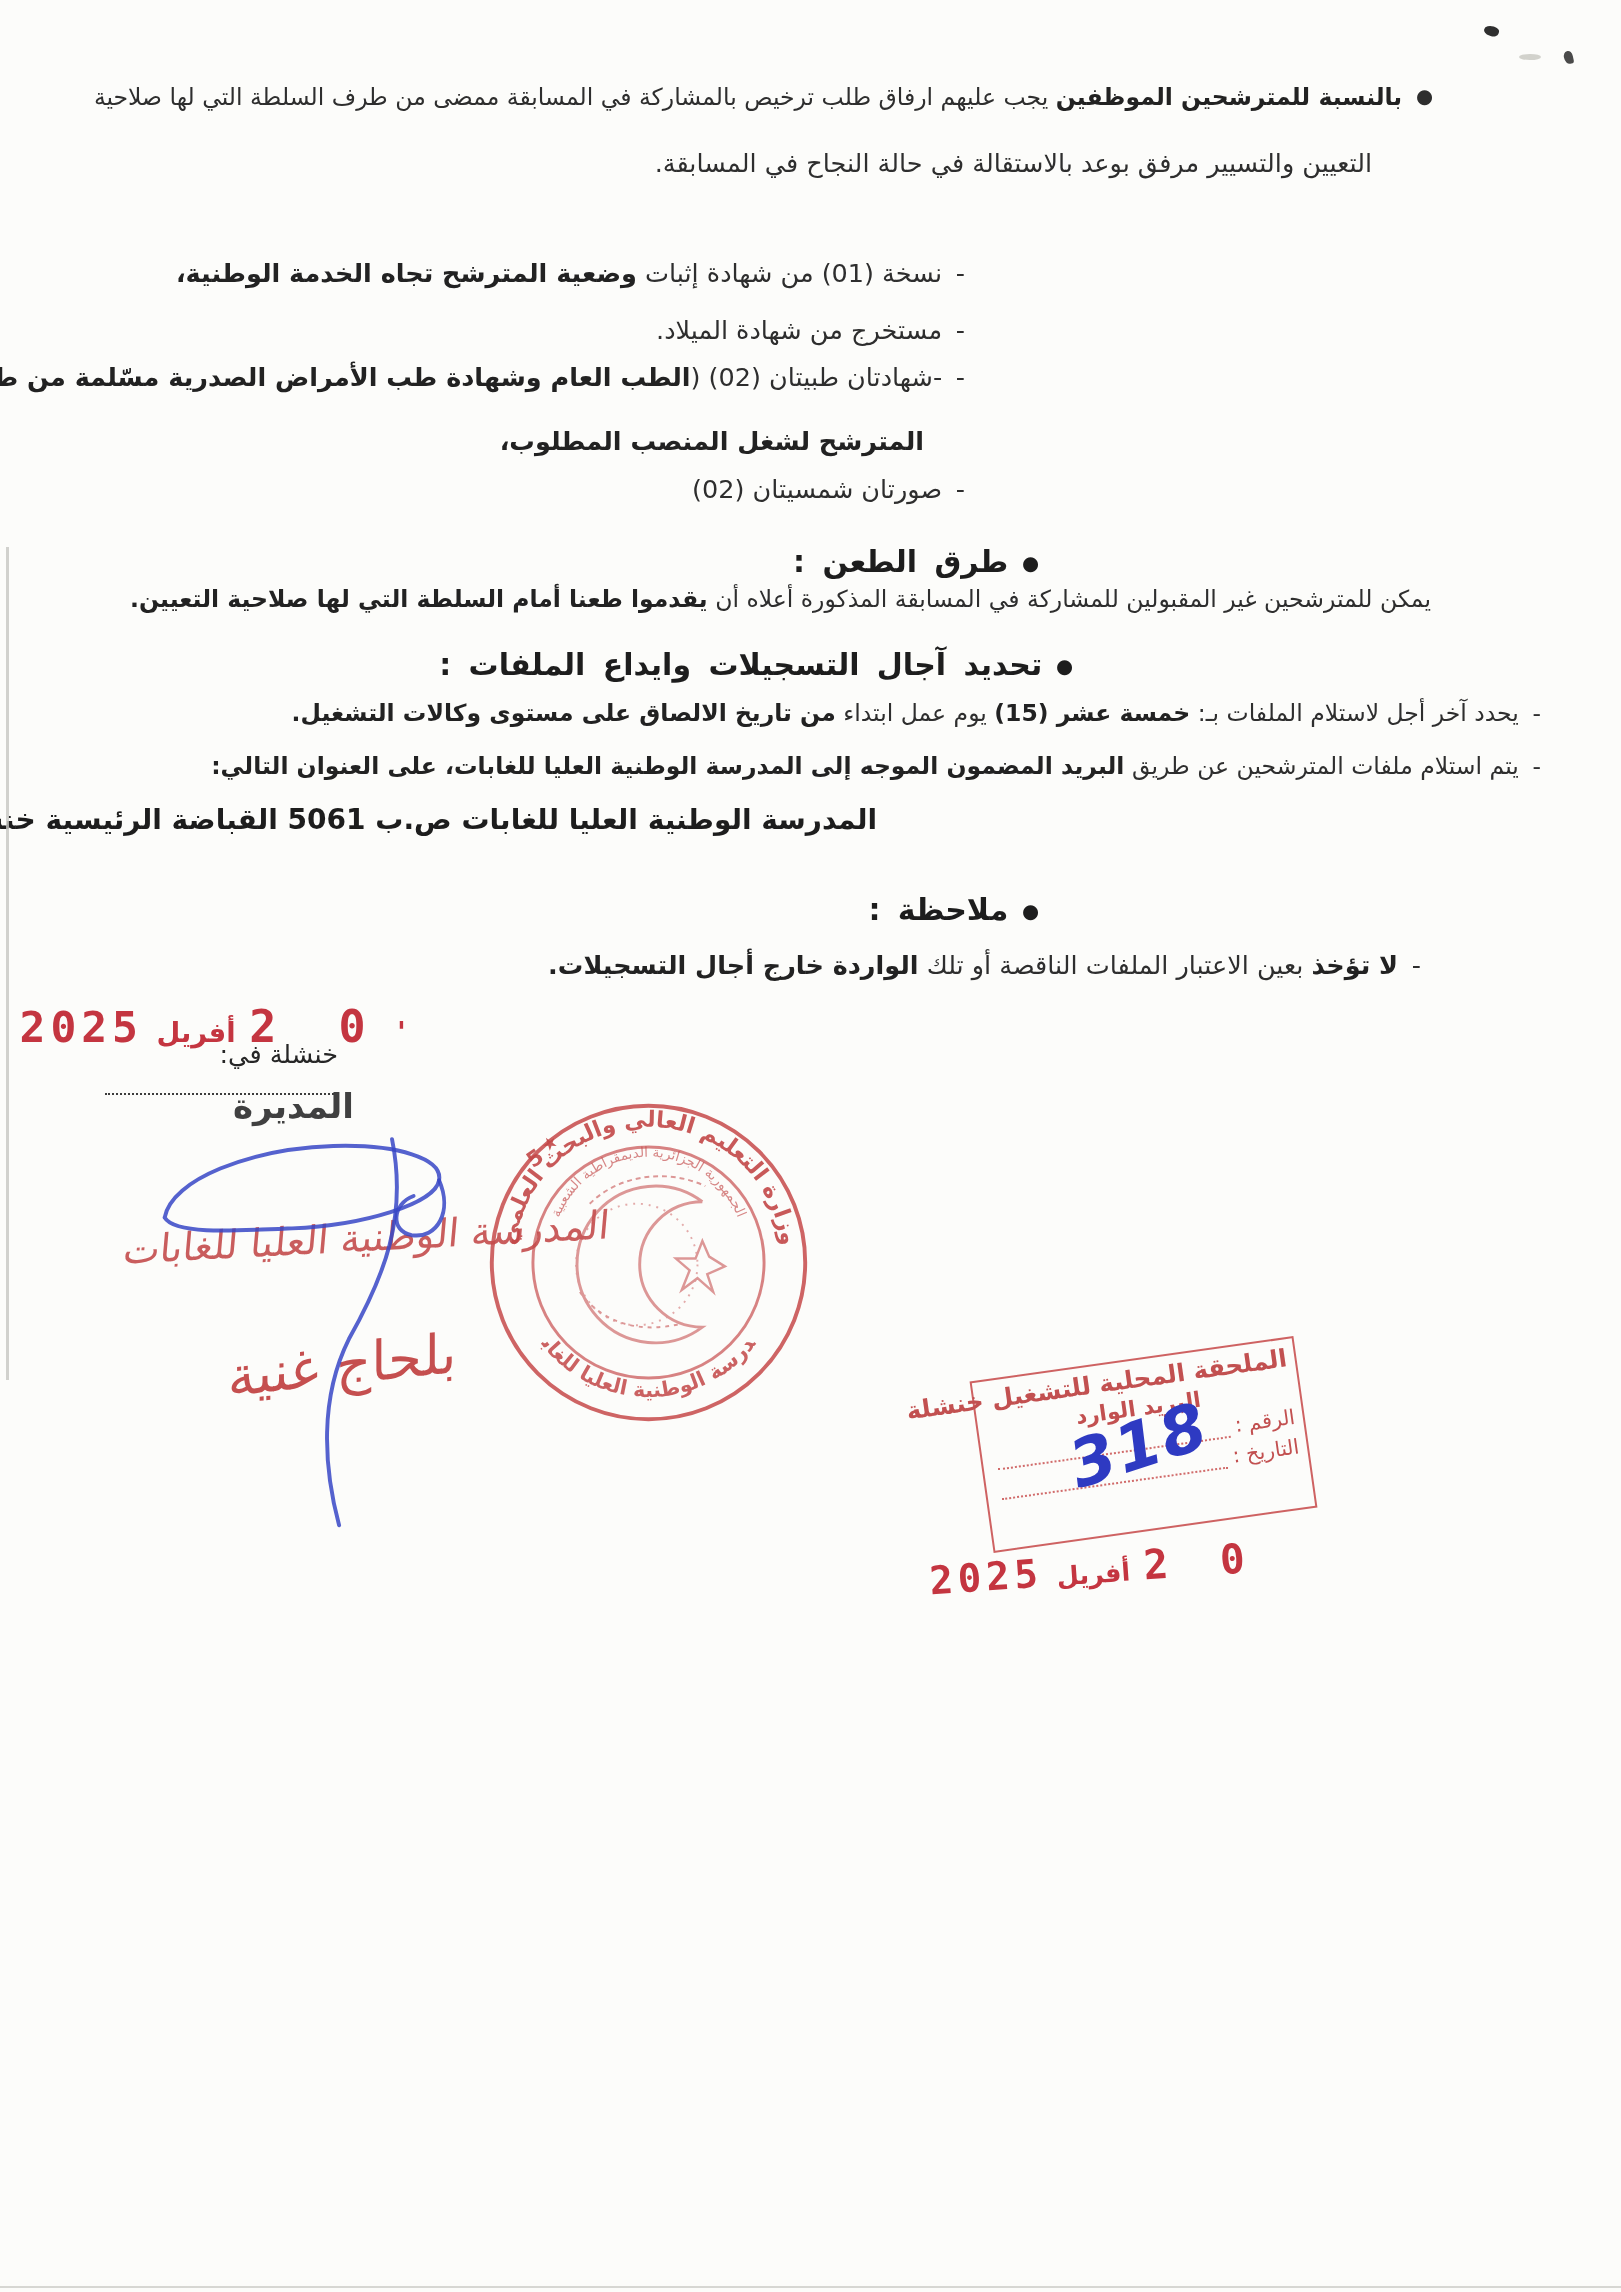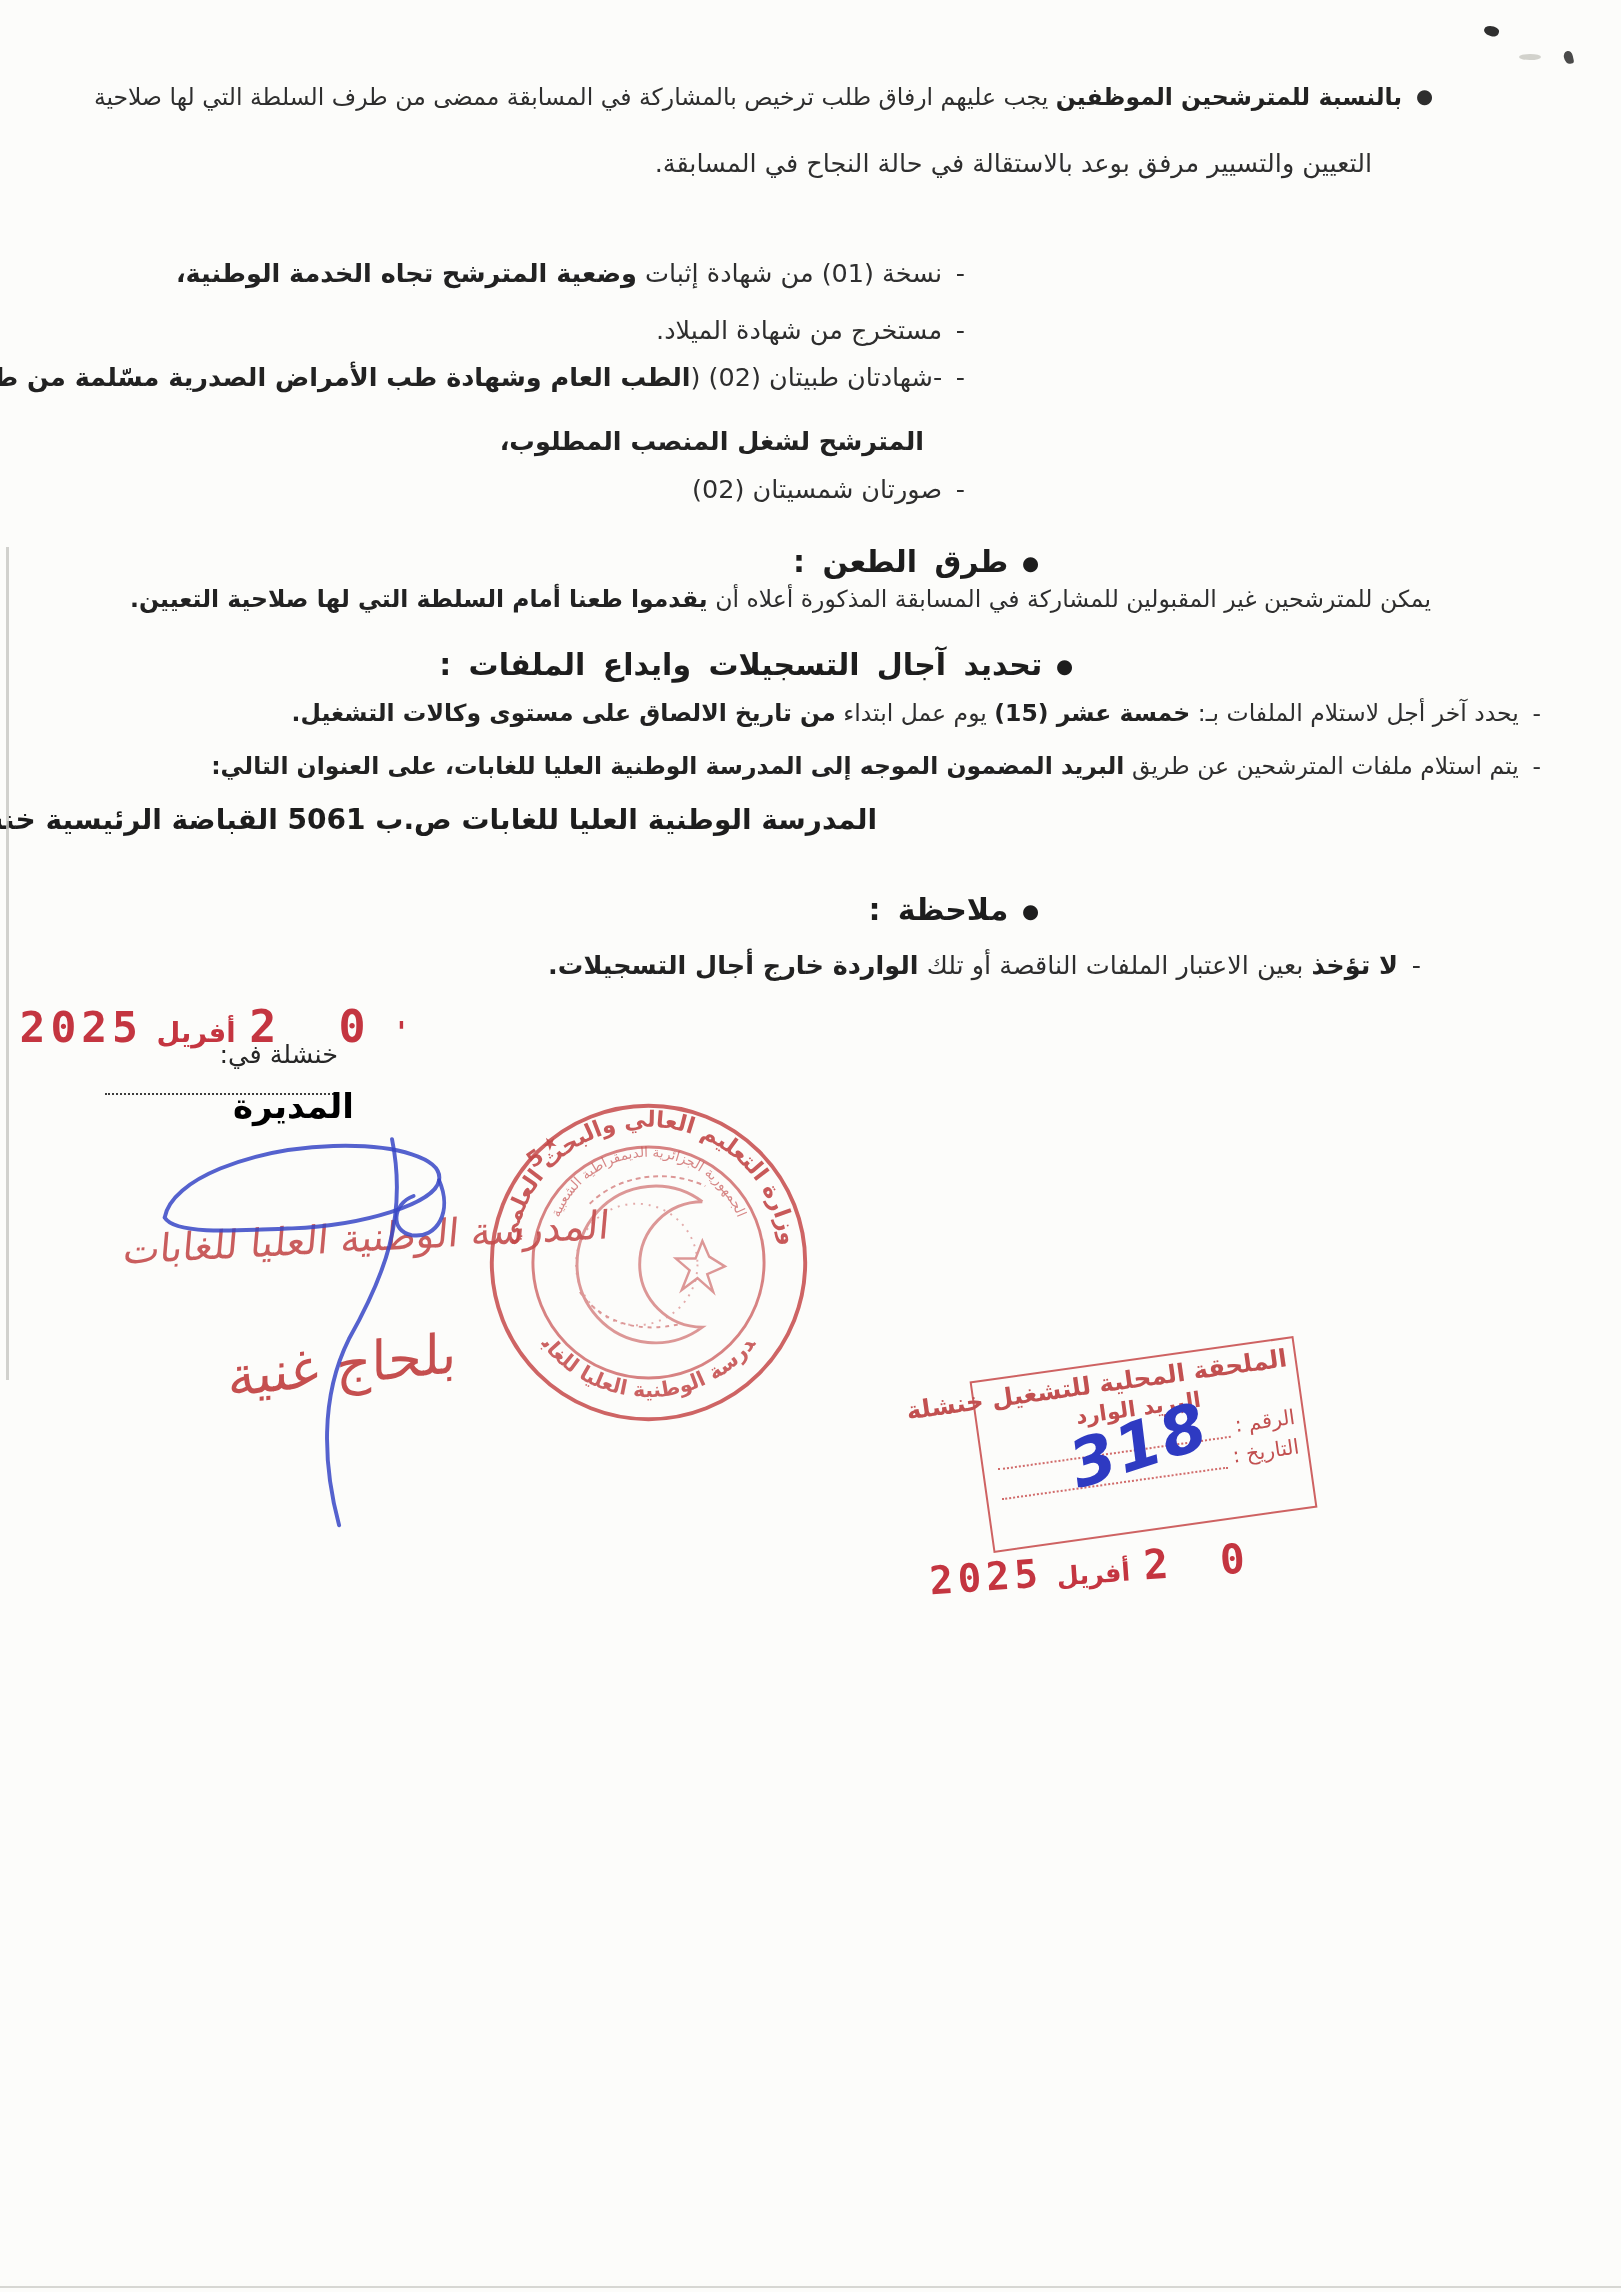--- a/index.html
+++ b/index.html
@@ -19,21 +19,21 @@
   .datestamp .dy{font-family:"DejaVu Sans Mono",monospace;font-weight:bold;font-size:45px;letter-spacing:17.6px;}
   .datestamp .tick{font-size:29px;font-weight:bold;}
   .datestamp.bottom{transform:rotate(-4deg);}
   .datestamp.bottom .yr{font-size:39px;}
   .datestamp.bottom .mo{font-size:25.5px;}
   .datestamp.bottom .dy{font-size:41px;letter-spacing:13.7px;}
   
   .placeline{position:absolute;left:103px;top:1039px;display:flex;direction:ltr;align-items:flex-end;flex-direction:column;}
   .placeline .lbl{font-size:25.5px;color:#262626;direction:rtl;}
   .placeline .dots{display:inline-block;width:233px;height:23.5px;border-bottom:2.9px dotted #3c3c3c;margin-left:2px;}
-  .director{position:absolute;left:233px;top:1086px;font-size:34px;font-weight:bold;color:#000000;letter-spacing:1px;}
+  .director{position:absolute;left:233px;top:1086px;font-size:34px;font-weight:bold;color:#404040;letter-spacing:1px;}
   
   .script-a{position:absolute;left:123px;top:1215px;font-size:39px;color:#c34848;opacity:.88;
             transform:rotate(-3deg) skewX(-8deg);white-space:nowrap;direction:rtl;}
   .script-b{position:absolute;left:227px;top:1333px;font-size:55px;color:#c03d3d;opacity:.9;
             transform:rotate(-6deg) skewX(-6deg);white-space:nowrap;direction:rtl;}
   
   .rectstamp{position:absolute;left:980px;top:1358px;width:327px;height:173px;
              border:2.9px solid rgba(198,70,70,.85);transform:rotate(-8deg);color:#c25050;
              direction:rtl;padding:3.9px 7.8px;box-sizing:border-box;}
   .rectstamp .r1{font-size:24.5px;font-weight:bold;text-align:center;white-space:nowrap;}

